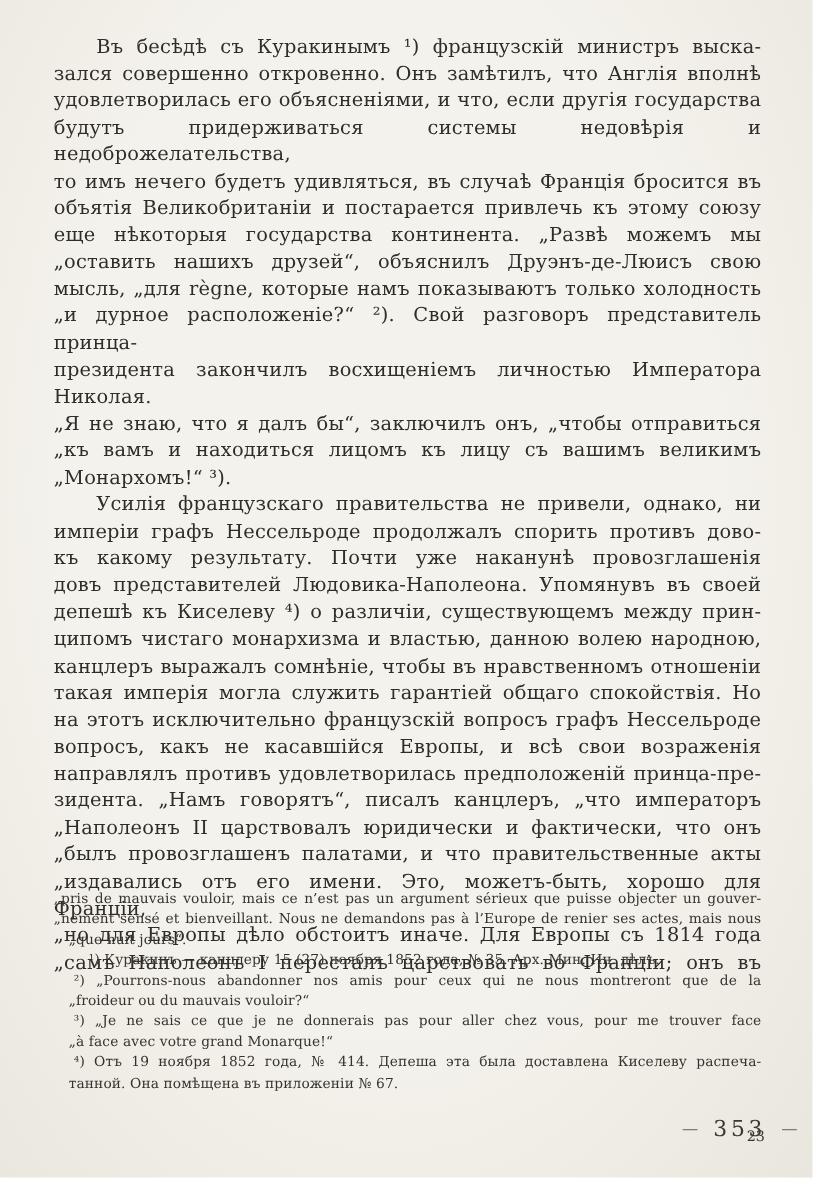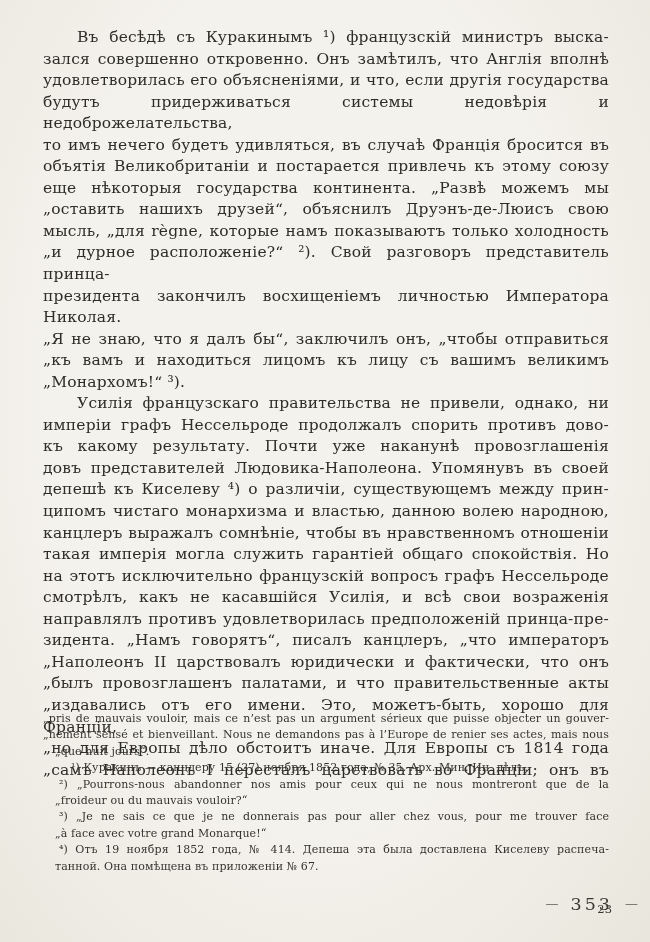--- a/index.html
+++ b/index.html
@@ -101,21 +101,21 @@
     <div class="para">
         <div class="line">Усилія французскаго правительства не привели, однако, ни</div>
         <div class="line">имперіи графъ Нессельроде продолжалъ спорить противъ дово-</div>
         <div class="line">къ какому результату. Почти уже наканунѣ провозглашенія</div>
         <div class="line">довъ представителей Людовика-Наполеона. Упомянувъ въ своей</div>
         <div class="line">депешѣ къ Киселеву ⁴) о различіи, существующемъ между прин-</div>
         <div class="line">ципомъ чистаго монархизма и властью, данною волею народною,</div>
         <div class="line">канцлеръ выражалъ сомнѣніе, чтобы въ нравственномъ отношеніи</div>
         <div class="line">такая имперія могла служить гарантіей общаго спокойствія. Но</div>
         <div class="line">на этотъ исключительно французскій вопросъ графъ Нессельроде</div>
-        <div class="line">смотрѣлъ, какъ не касавшійся Усилія, и всѣ свои возраженія</div>
+        <div class="line">вопросъ, какъ не касавшійся Европы, и всѣ свои возраженія</div>
         <div class="line">направлялъ противъ удовлетворилась предположеній принца-пре-</div>
         <div class="line">зидента. „Намъ говорятъ“, писалъ канцлеръ, „что императоръ</div>
         <div class="line">„Наполеонъ II царствовалъ юридически и фактически, что онъ</div>
         <div class="line">„былъ провозглашенъ палатами, и что правительственные акты</div>
         <div class="line">„издавались отъ его имени. Это, можетъ-быть, хорошо для Франціи,</div>
         <div class="line">„но для Европы дѣло обстоитъ иначе. Для Европы съ 1814 года</div>
         <div class="line">„самъ Наполеонъ I пересталъ царствовать во Франціи; онъ въ</div>
       </div>
   </div>
 

